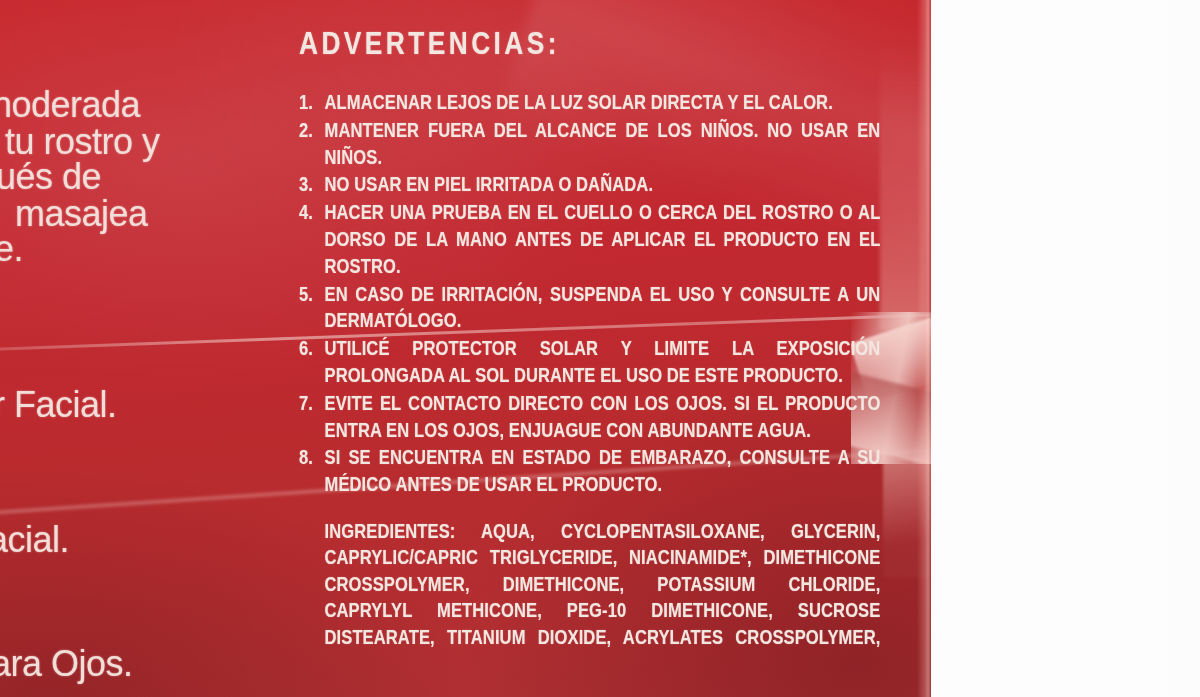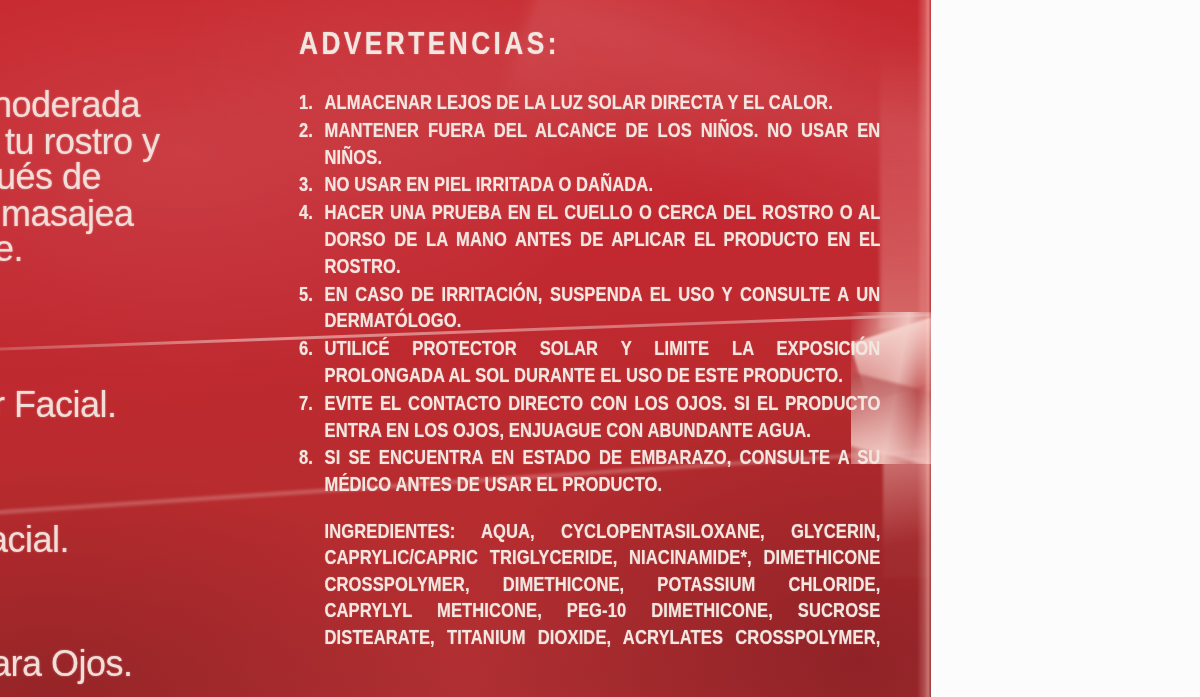--- a/index.html
+++ b/index.html
@@ -43,21 +43,21 @@
     background:linear-gradient(180deg,rgba(170,62,64,0.55),rgba(242,202,196,0.75));filter:blur(1.5px);}
   .crinkle-tail{position:absolute;right:0;top:458px;width:48px;height:120px;
     background:linear-gradient(170deg,rgba(235,185,180,0.50),rgba(235,185,180,0.04) 70%);filter:blur(1.5px);}
 
   
   .frag{position:absolute;white-space:nowrap;color:#f1ded9;font-size:36px;font-weight:400;
     letter-spacing:-0.5px;text-shadow:0 0 2px rgba(255,225,220,0.55);}
   .f0{top:84px;left:-8px;}
   .f1{top:121px;left:5px;text-align:center;}
   .f2{top:156px;left:-4px;}
-  .f3{top:193px;left:1px;text-align:center;}
+  .f3{top:193px;left:15px;text-align:center;}
   .f4{top:228px;left:-6px;}
   .f5{top:384px;left:-7px;}
   .f6{top:519px;left:-12px;}
   .f7{top:643px;left:-9px;}
 
   
   .warn-col{position:absolute;left:299px;top:26px;width:684px;
     transform:scaleX(0.85);transform-origin:left top;color:#f2e6e1;}
   .warn-title{font-size:31px;font-weight:700;letter-spacing:4px;margin:0 0 27px 0;
     text-shadow:0 0 1.5px rgba(255,235,230,0.6);}

